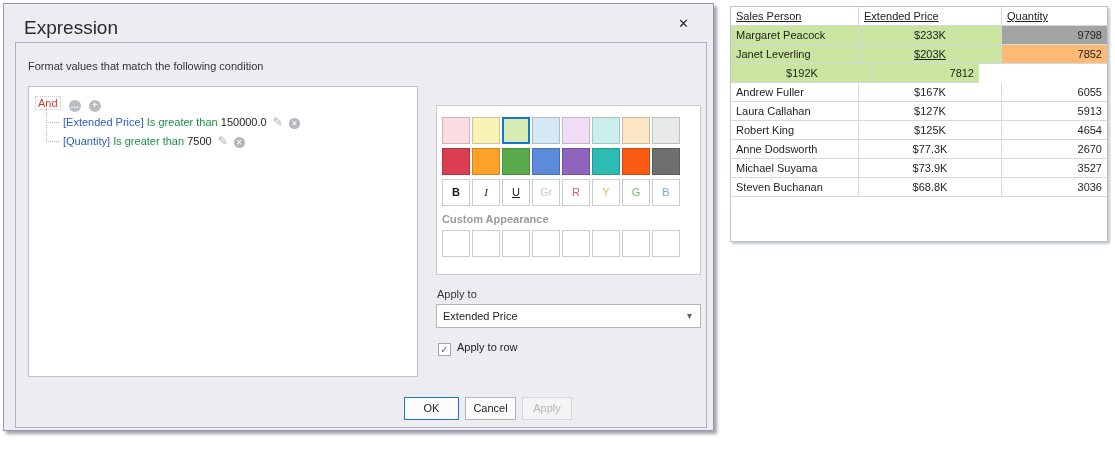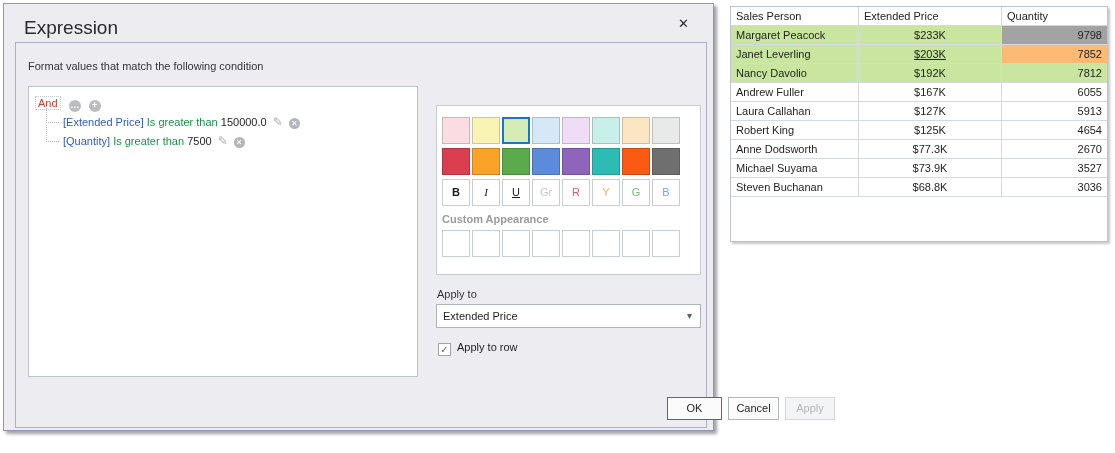--- a/index.html
+++ b/index.html
@@ -65,38 +65,38 @@
   .dropdown { position:absolute; left:432px; top:300px; width:265px; height:24px;
     background:#ffffff; border:1px solid #aeb4bc; line-height:22px; padding-left:6px; cursor:pointer; }
   .dd-caret { position:absolute; right:8px; top:0; color:#5d6166; font-size:10px; }
   .chk-row { position:absolute; left:434px; top:336px; height:14px; line-height:14px; cursor:pointer; }
   .checkbox { display:inline-block; width:13px; height:13px; background:#ffffff;
     border:1px solid #9fa4aa; text-align:center; line-height:12px; font-size:10px;
     color:#5f6368; vertical-align:-2px; margin-right:6px; }
   .chk-label { color:#1f1f1f; }
 
   
-  .footer { position:absolute; left:0; top:393px; width:831px; text-align:right;padding-left:16px; }
+  .footer { position:absolute; left:0; top:393px; width:568px; text-align:right;padding-left:16px; }
   .btn { display:inline-block; height:23px; line-height:21px; text-align:center;
     background:#fbfbfb; border:1px solid #b0b5bb; color:#1f1f1f; cursor:pointer;
     margin-left:6px; }
   .btn-ok { width:55px; border:1px solid #1d78c8; }
   .btn-cancel { width:51px; }
   .btn-apply { width:50px; color:#b2b6bb; border:1px solid #d3d6da; background:#f3f4f6; }
 
   
   .grid { position:absolute; left:730px; top:6px; width:378px; height:236px;
     background:#ffffff; border:1px solid #b9c2d6; box-shadow:2px 2px 2px rgba(130,136,150,0.45); }
   .g-row { display:flex; height:19px; }
   .g-cell { height:19px; line-height:18px; padding:0 5px; border-bottom:1px solid #d3d9e0;
     overflow:hidden; white-space:nowrap; }
   .g-c0 { width:128px; border-right:1px solid #d3d9e0; }
   .g-c1 { width:143px; border-right:1px solid #d3d9e0; text-align:center; }
   .g-c2 { width:105px; text-align:right; }
-  .g-header .g-cell { text-align:left; color:#222; }
+  .g-header .g-cell { text-align:left; color:#222;text-decoration:underline; }
 </style>
 </head>
 <body>
 
 <div class="dialog">
   <div class="dlg-title">Expression</div>
   <div class="dlg-close">✕</div>
   <div class="inner-panel"></div>
   <div class="desc">Format values that match the following condition</div>
 
@@ -181,21 +181,20 @@
         <div class="g-cell g-c0" style="background: rgb(201, 229, 159);">Margaret Peacock</div>
         <div class="g-cell g-c1" style="background: rgb(201, 229, 159);">$233K</div>
         <div class="g-cell g-c2" style="background: #a3a3a3;">9798</div>
       </div>
       <div class="g-row">
         <div class="g-cell g-c0" style="background: rgb(201, 229, 159);">Janet Leverling</div>
         <div class="g-cell g-c1" style="background: rgb(201, 229, 159); text-decoration: underline;">$203K</div>
         <div class="g-cell g-c2" style="background: #fdba74;">7852</div>
       </div>
       <div class="g-row">
-        <div class="g-cell g-c0" style="background: rgb(201, 229, 159);">Nancy Davolio</div>
         <div class="g-cell g-c1" style="background: rgb(201, 229, 159);">$192K</div>
         <div class="g-cell g-c2" style="background: rgb(201, 229, 159);">7812</div>
       </div>
       <div class="g-row">
         <div class="g-cell g-c0">Andrew Fuller</div>
         <div class="g-cell g-c1">$167K</div>
         <div class="g-cell g-c2">6055</div>
       </div>
       <div class="g-row">
         <div class="g-cell g-c0">Laura Callahan</div>

